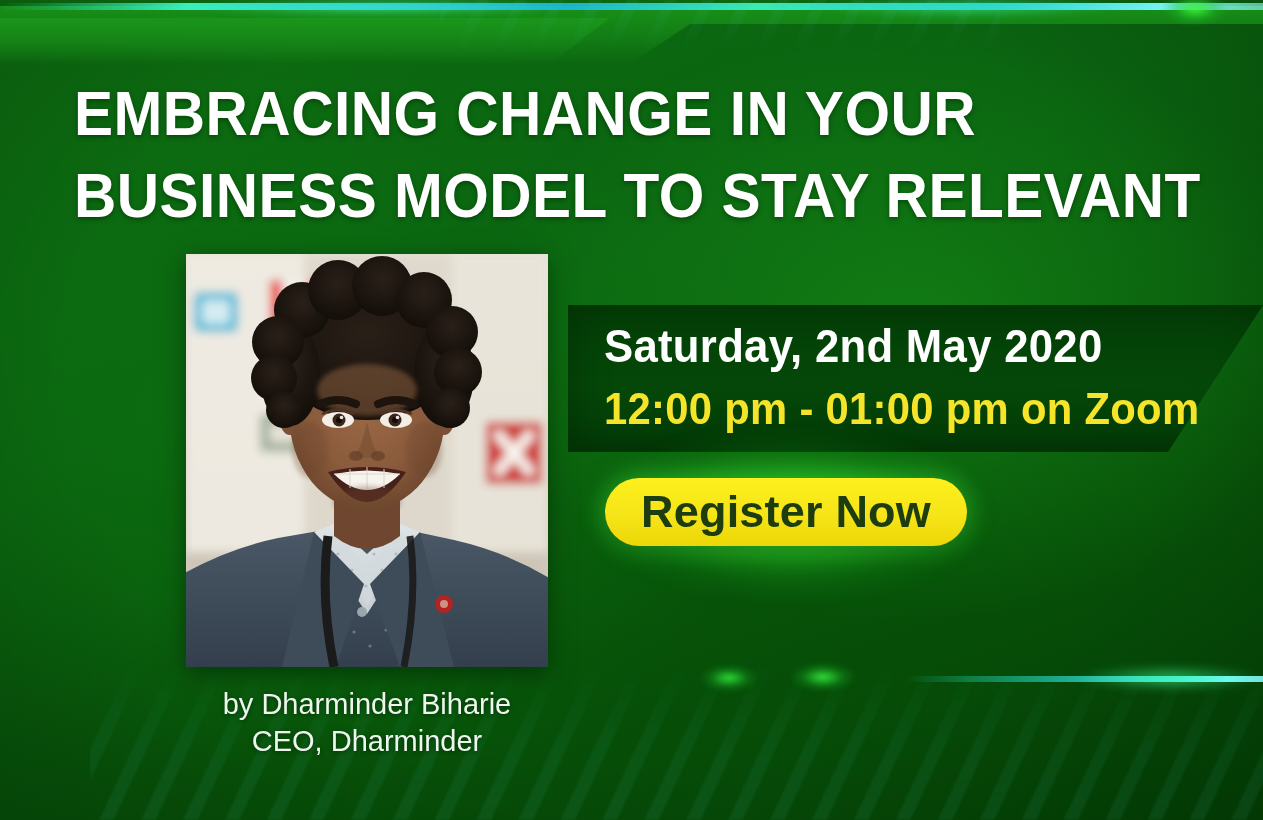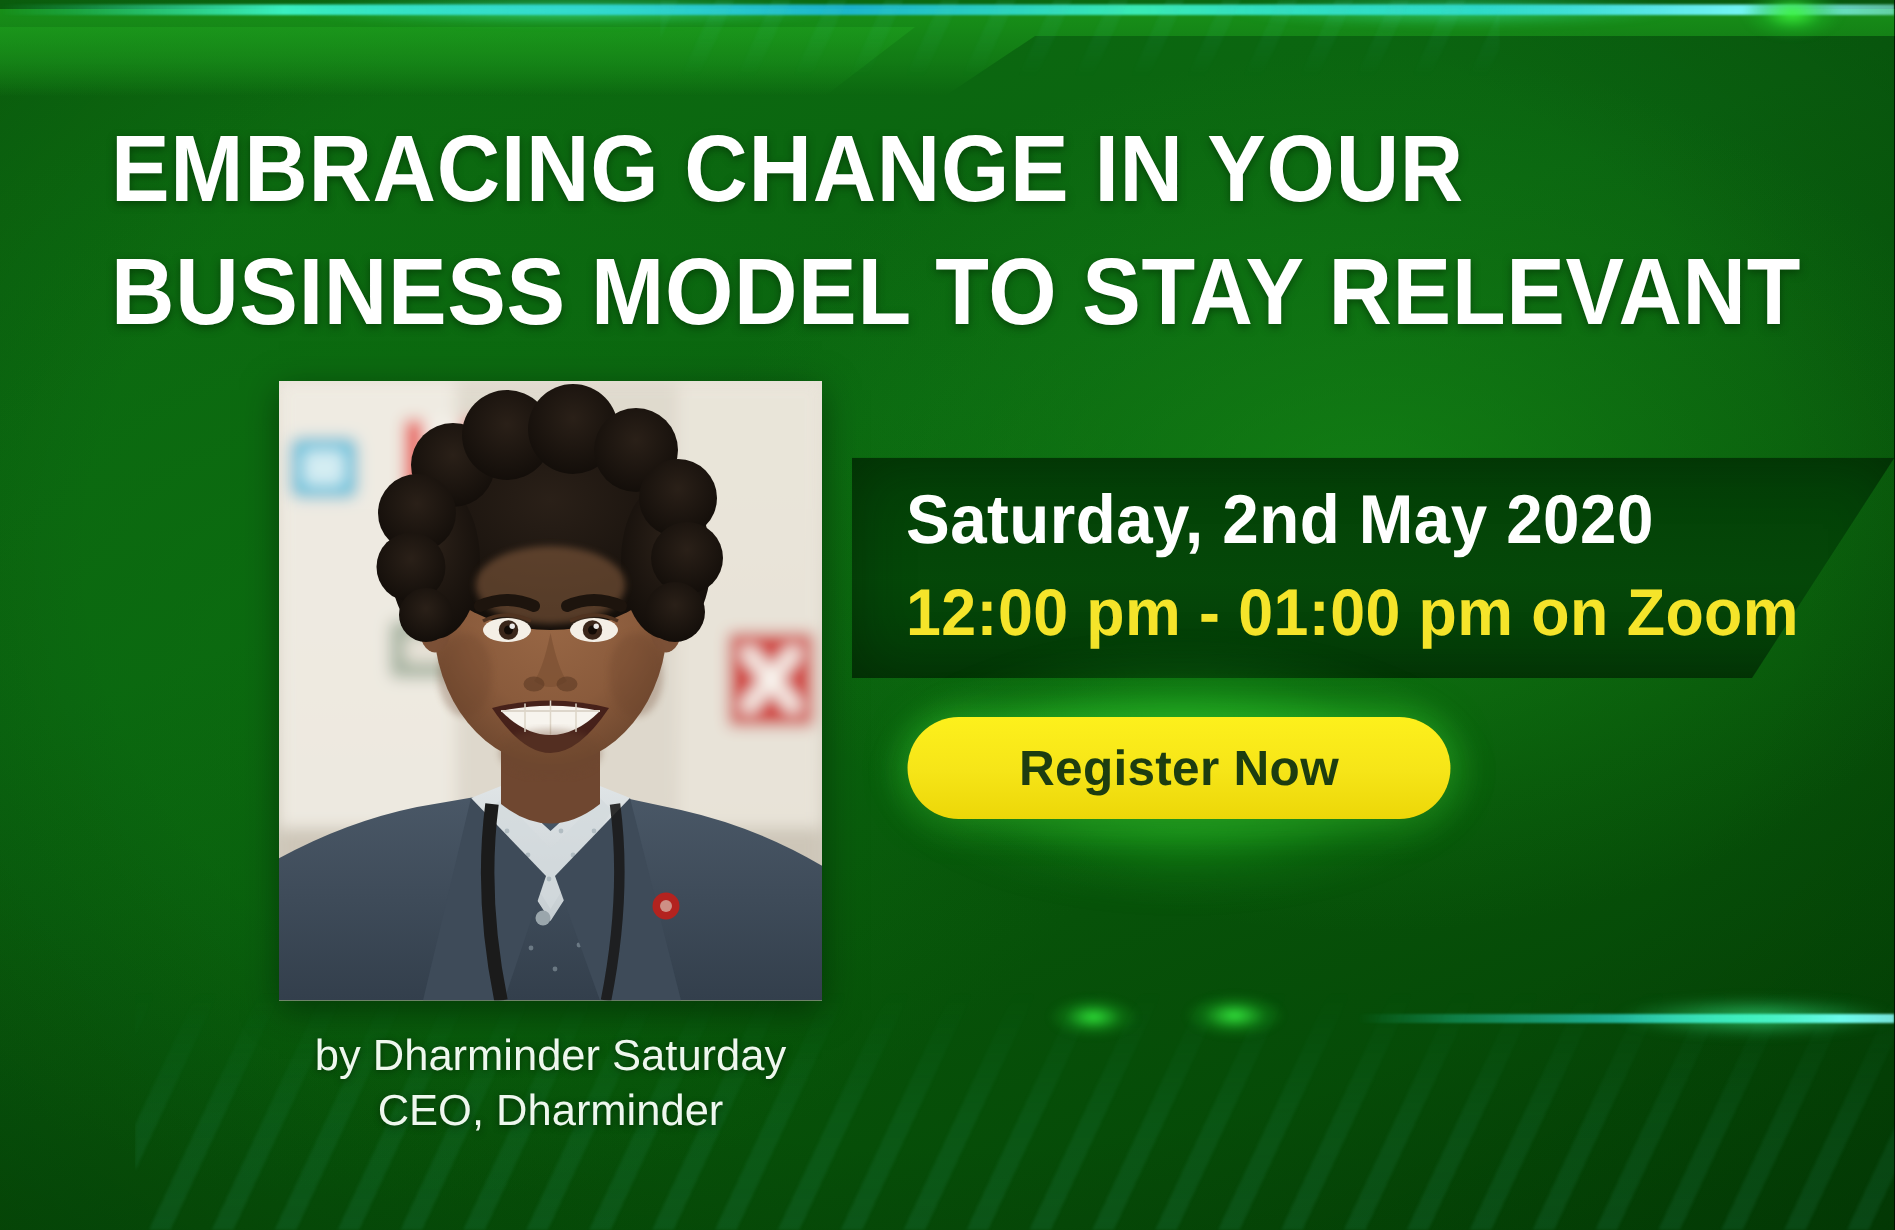--- a/index.html
+++ b/index.html
@@ -218,21 +218,21 @@
   }
   .cta-button {
     position:absolute;
     left:605px; top:478px; width:362px; height:68px;
     border:none;
     border-radius:34px;
     background:linear-gradient(180deg, #fdf01c 0%, #f6e518 52%, #ecd708 100%);
     color:#1d3d10;
     font-family:"Liberation Sans Narrow","Liberation Sans", sans-serif;
     font-weight:700;
-    font-size:33px;
+    font-size:45px;
     line-height:68px;
     letter-spacing:0.2px;
     text-align:center;
     cursor:pointer;
     box-shadow:0 0 26px rgba(70,240,60,0.55), 0 4px 10px rgba(0,40,0,0.35);
     padding:0;
     white-space:nowrap;
   }
 </style>
 </head>
@@ -390,21 +390,21 @@
       <path d="M164 215 L164 234 M181 213 L181 236 M198 215 L198 234" stroke="#ddd5c8" stroke-width="1"></path>
 
       <ellipse cx="181" cy="248" rx="34" ry="16" fill="#6d462e" opacity="0.35" filter="url(#soft)"></ellipse>
 
       <ellipse cx="124" cy="196" rx="18" ry="28" fill="#6b432b" opacity="0.30" filter="url(#soft)"></ellipse>
       <ellipse cx="238" cy="196" rx="18" ry="28" fill="#6b432b" opacity="0.30" filter="url(#soft)"></ellipse>
     </svg>
   </div>
 
   <div class="credit">
-    <span>by Dharminder Saturday</span>
+    <span>by Dharminder Biharie</span>
     <span>CEO, Dharminder</span>
   </div>
 
   <div class="date-panel"></div>
   <div class="date-text">Saturday, 2nd May 2020</div>
   <div class="time-text">12:00 pm - 01:00 pm on Zoom</div>
 
   <div class="cta-glow"></div>
   <button class="cta-button">Register Now</button>
 

